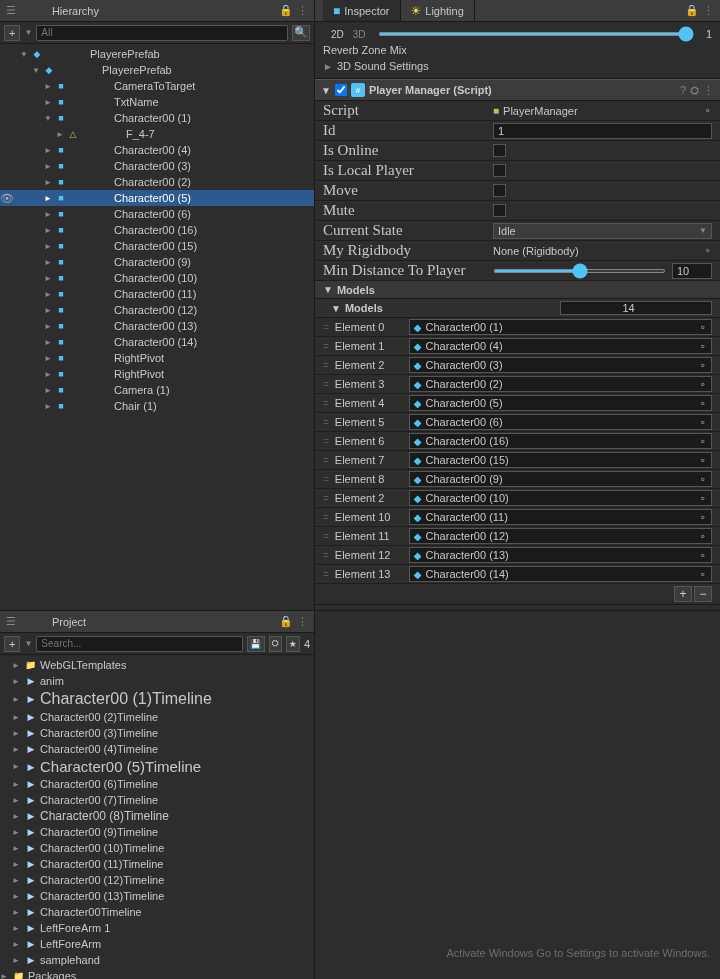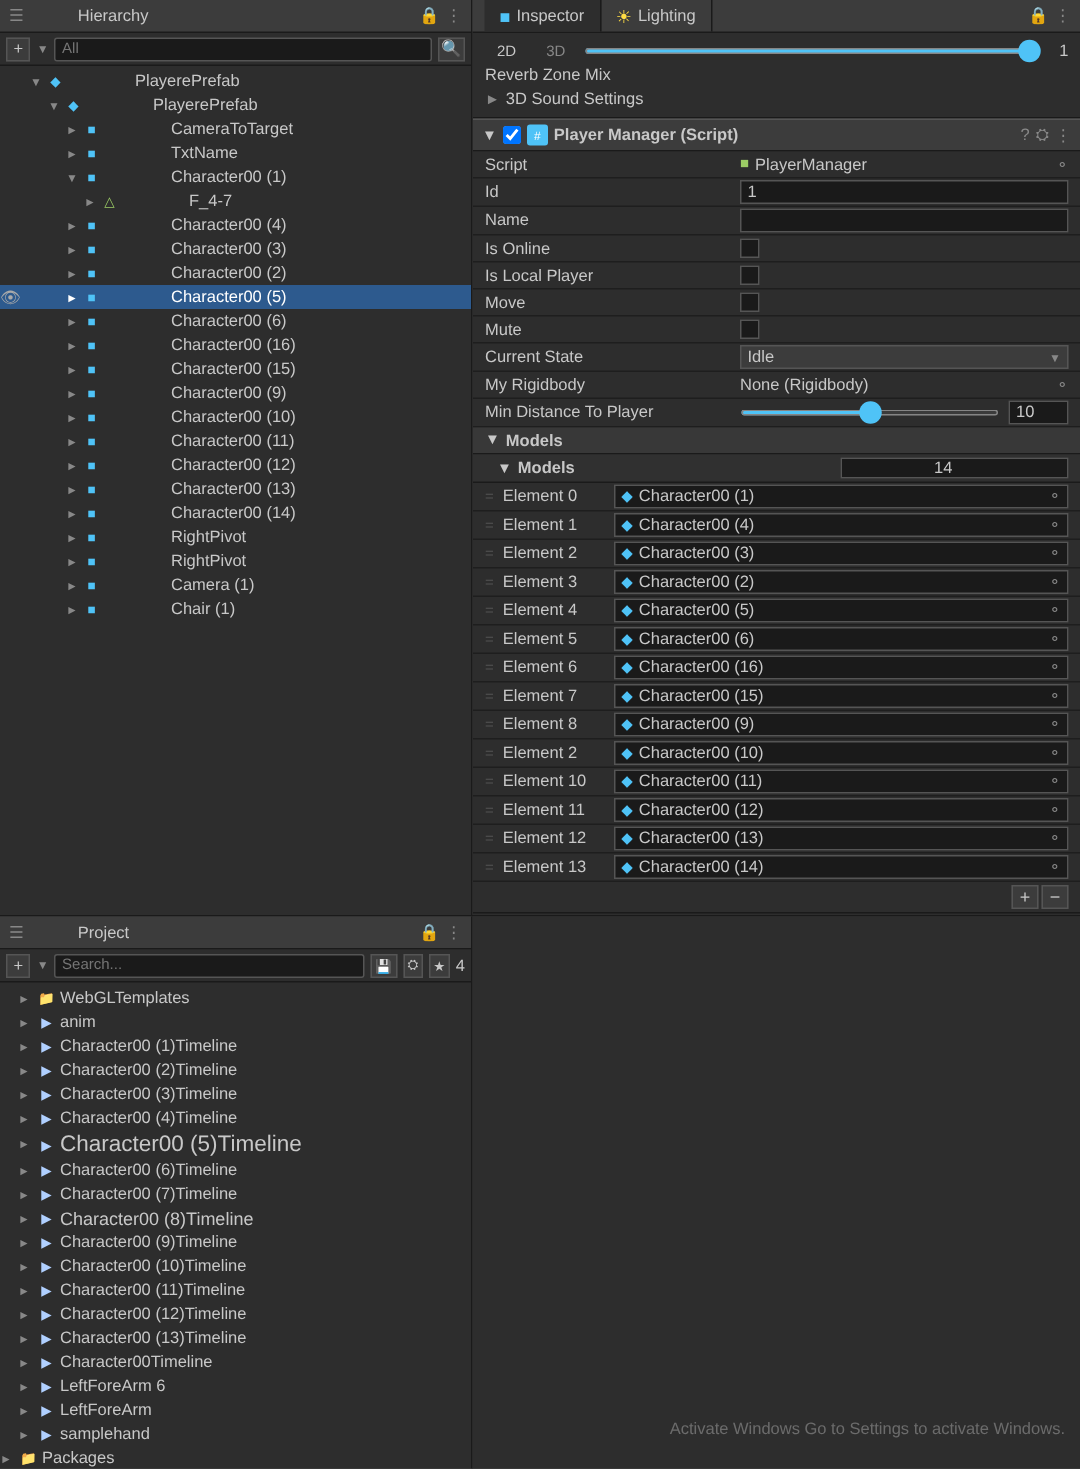--- a/index.html
+++ b/index.html
@@ -170,21 +170,21 @@
 
     .slider-row {
       display: flex;
       align-items: center;
       gap: 6px;
       padding: 2px 0;
     }
 
     .tabs-2d3d {
       display: flex;
-      gap: 20px;
+      gap: 9px;
       margin-left: 8px;
       font-size: 10px;
       color: #888;
     }
 
     input[type=range] {
       flex: 1;
       height: 4px;
       accent-color: #4fc3f7;
     }
@@ -226,21 +226,22 @@
       align-items: center;
       padding: 1px 8px;
       min-height: 18px;
       border-bottom: 1px solid #1e1e1e;
     }
 
     .prop-label {
       width: 170px;
       flex-shrink: 0;
       color: #c8c8c8;
-      font-size: 11px;
+      font-size: 15px;
+      font-family: Liberation Serif, serif;
     }
 
     .prop-input {
       background: #1a1a1a;
       border: 1px solid #555;
       color: #c8c8c8;
       font-size: 11px;
       padding: 1px 4px;
       width: 100%;
       height: 16px;
@@ -673,24 +674,20 @@
           <span class="ref-text">PlayerManager</span>
           <span class="ref-icon" style="cursor:pointer;">⚬</span>
         </div>
       </div>
 
       <div class="prop-row">
         <span class="prop-label">Id</span>
         <input class="prop-input" type="text" value="1" style="">
       </div>
 
-      <div class="prop-row">
-        <span class="prop-label">Name</span>
-        <input class="prop-input" type="text" value="" style="">
-      </div>
 
       <div class="prop-row">
         <span class="prop-label">Is Online</span>
         <span class="prop-checkbox" style="cursor:pointer;"></span>
       </div>
 
       <div class="prop-row">
         <span class="prop-label">Is Local Player</span>
         <span class="prop-checkbox" style="cursor:pointer;"></span>
       </div>
@@ -913,21 +910,21 @@
         <div class="project-tree-item">
     <span style="display:inline-block;width:12px;flex-shrink:0;"></span>
     <span style="width:12px;color:#888;font-size:8px;">►</span>
     <span class="project-icon" style="color:#b0d0ff;">▶</span>
     <span style="font-size:11px;color:#c8c8c8;">anim</span>
   </div>
         <div class="project-tree-item">
     <span style="display:inline-block;width:12px;flex-shrink:0;"></span>
     <span style="width:12px;color:#888;font-size:8px;">►</span>
     <span class="project-icon" style="color:#b0d0ff;">▶</span>
-    <span style="font-size:11px;color:#c8c8c8;text-align:right;">Character00 (1)Timeline</span>
+    <span style="font-size:16px;color:#c8c8c8;text-align:right;">Character00 (1)Timeline</span>
   </div>
         <div class="project-tree-item">
     <span style="display:inline-block;width:12px;flex-shrink:0;"></span>
     <span style="width:12px;color:#888;font-size:8px;">►</span>
     <span class="project-icon" style="color:#b0d0ff;">▶</span>
     <span style="font-size:11px;color:#c8c8c8;">Character00 (2)Timeline</span>
   </div>
         <div class="project-tree-item">
     <span style="display:inline-block;width:12px;flex-shrink:0;"></span>
     <span style="width:12px;color:#888;font-size:8px;">►</span>
@@ -997,21 +994,21 @@
         <div class="project-tree-item">
     <span style="display:inline-block;width:12px;flex-shrink:0;"></span>
     <span style="width:12px;color:#888;font-size:8px;">►</span>
     <span class="project-icon" style="color:#b0d0ff;">▶</span>
     <span style="font-size:11px;color:#c8c8c8;">Character00Timeline</span>
   </div>
         <div class="project-tree-item">
     <span style="display:inline-block;width:12px;flex-shrink:0;"></span>
     <span style="width:12px;color:#888;font-size:8px;">►</span>
     <span class="project-icon" style="color:#b0d0ff;">▶</span>
-    <span style="font-size:11px;color:#c8c8c8;">LeftForeArm 6</span>
+    <span style="font-size:11px;color:#c8c8c8;">LeftForeArm 1</span>
   </div>
         <div class="project-tree-item">
     <span style="display:inline-block;width:12px;flex-shrink:0;"></span>
     <span style="width:12px;color:#888;font-size:8px;">►</span>
     <span class="project-icon" style="color:#b0d0ff;">▶</span>
     <span style="font-size:11px;color:#c8c8c8;">LeftForeArm</span>
   </div>
         <div class="project-tree-item">
     <span style="display:inline-block;width:12px;flex-shrink:0;"></span>
     <span style="width:12px;color:#888;font-size:8px;">►</span>

